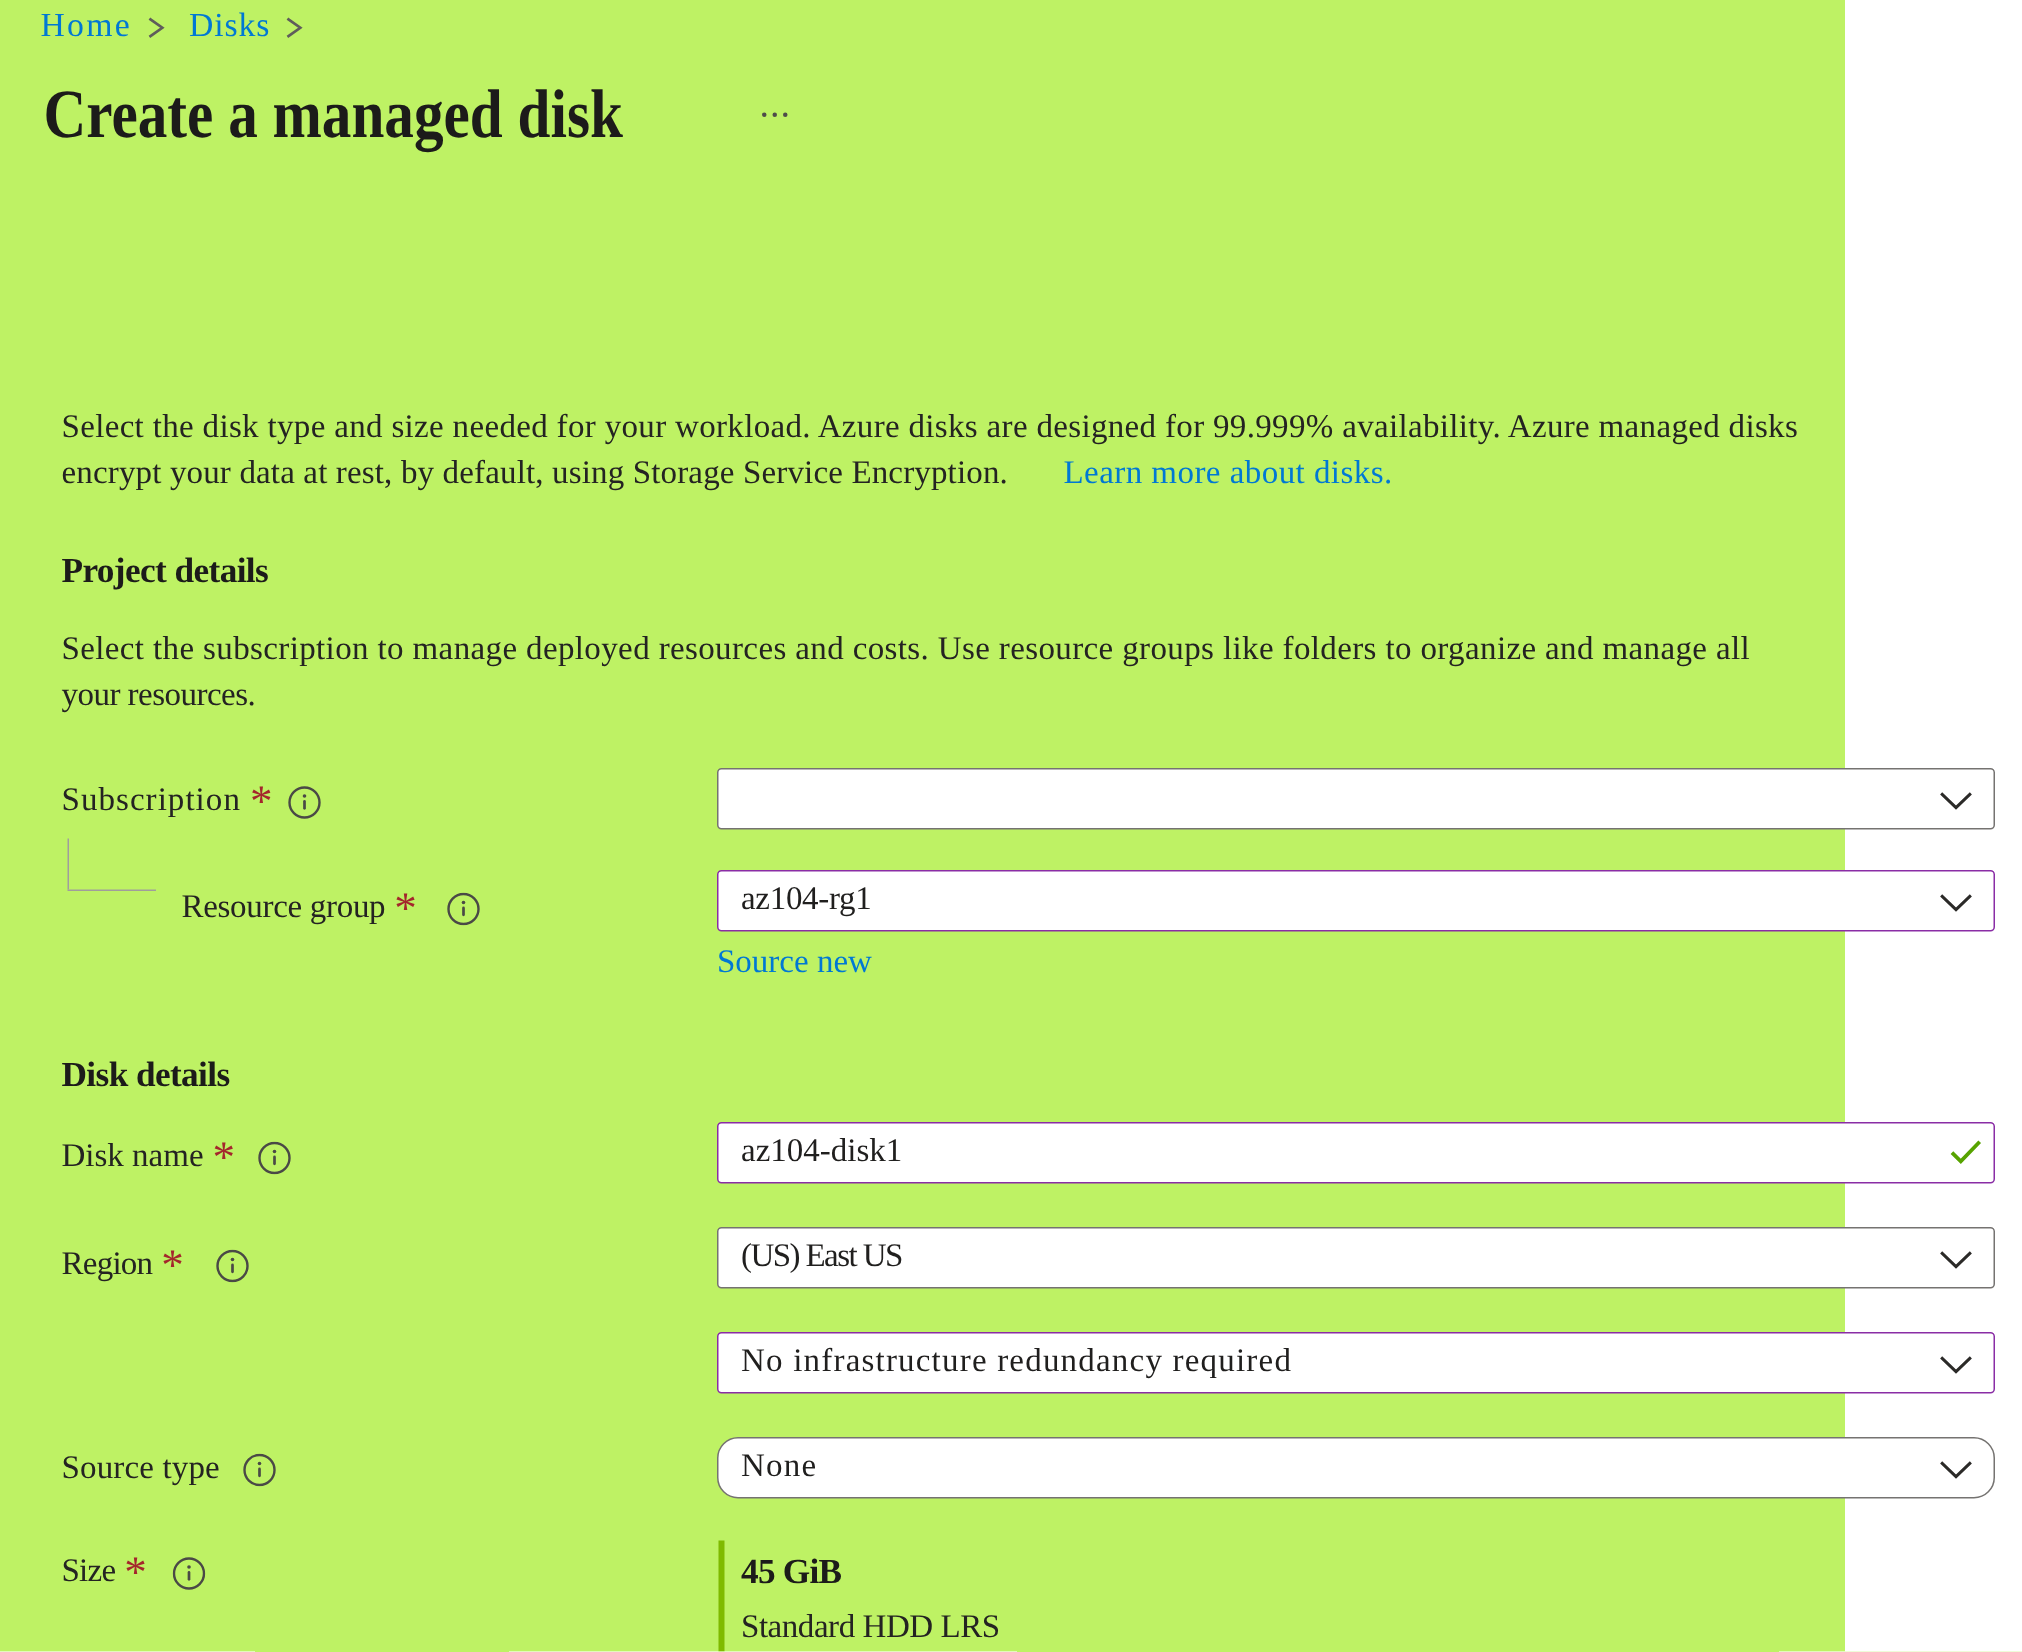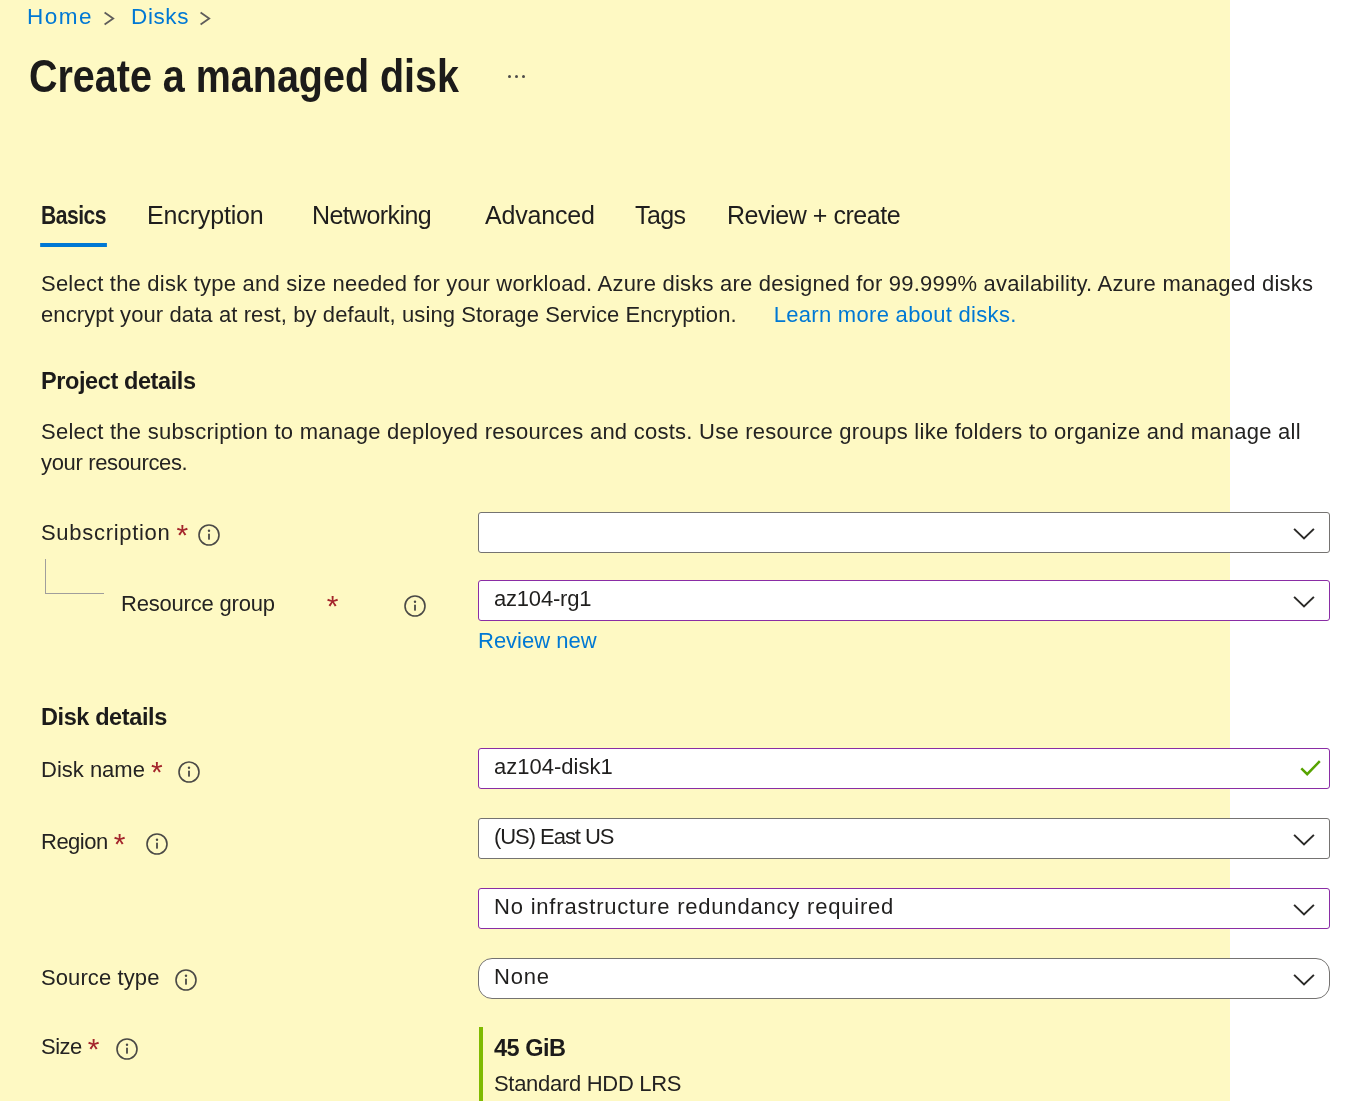--- a/index.html
+++ b/index.html
@@ -1,20 +1,20 @@
 <!DOCTYPE html>
 <html><head>
 <meta charset="utf-8">
 <style>
   * { margin:0; padding:0; box-sizing:border-box; }
   html,body { background:#ffffff; }
   body { width:1348px; height:1101px; overflow:hidden; }
   .page {
-    position:relative; width:1230px; height:1101px; background:#fef9c3;
-    font-family:Liberation Sans, sans-serif; color:#242322;
+    position:relative; width:1230px; height:1101px; background:#bef264;
+    font-family:Liberation Serif, serif; color:#242322;
   }
   a { text-decoration:none; }
 
   
   .breadcrumb { position:absolute; left:27px; top:4px; height:26px; display:flex; align-items:center; font-size:22.5px; line-height:26px; }
   .crumb { color:#0078d4; cursor:pointer; }
   .crumb-home { letter-spacing:1.5px; }
   .crumb-disks { letter-spacing:0.6px; }
   .crumb-sep { display:inline-flex; margin:2px 16px 0 10px; color:#5f5d5b; }
 
@@ -76,28 +76,20 @@
     </span>
   </nav>
 
   <h1 class="title">Create a managed disk</h1>
   <div class="dots">
       <i></i>
       <i></i>
       <i></i>
     </div>
 
-  <div class="tabs">
-    <div class="tab tab-basics active">Basics</div>
-    <div class="tab tab-encryption" style="letter-spacing:-0.15px;">Encryption</div>
-    <div class="tab tab-networking">Networking</div>
-    <div class="tab tab-advanced" style="letter-spacing:-0.2px;">Advanced</div>
-    <div class="tab tab-tags">Tags</div>
-    <div class="tab tab-review" style="letter-spacing:-0.45px;">Review + create</div>
-  </div>
 
   <div class="bodyline" style="top:268px; letter-spacing:0.22px;">Select the disk type and size needed for your workload. Azure disks are designed for 99.999% availability. Azure managed disks</div>
   <div class="bodyline" style="top:299px; letter-spacing:0.1px;">
     <span>encrypt your data at rest, by default, using Storage Service Encryption.</span><a class="textlink" style="margin-left:37px; letter-spacing:0.3px;">Learn more about disks.</a>
   </div>
 
   <h2 class="sectionhead" style="top:366px;">Project details</h2>
   <div class="bodyline" style="top:416px; letter-spacing:0.25px;">Select the subscription to manage deployed resources and costs. Use resource groups like folders to organize and manage all</div>
   <div class="bodyline" style="top:447px; letter-spacing:-0.35px;">your resources.</div>
 
@@ -117,40 +109,40 @@
     <span class="chevron-icon">
       <svg width="22" height="12" viewBox="0 0 22 12">
           <polyline points="1.1,0.9 11,10.4 20.9,0.9" fill="none" stroke="currentColor" stroke-width="2"></polyline>
         </svg>
     </span>
   </div>
 
   <div class="connector-v"></div>
   <div class="connector-h"></div>
 
-  <div class="fieldlabel" style="left:121px; top:583px; letter-spacing:-0.2px;gap:46px;">
+  <div class="fieldlabel" style="left:121px; top:583px; letter-spacing:-0.2px;">
     <span>Resource group</span>
       <span class="req">*</span>
     <span class="info-icon" style="margin-left:20px;">
       <svg width="22" height="22" viewBox="0 0 22 22">
           <circle cx="11" cy="11" r="10" fill="none" stroke="currentColor" stroke-width="1.6"></circle>
           <circle cx="11" cy="6.7" r="1.2" fill="currentColor"></circle>
           <rect x="10.1" y="9.4" width="1.8" height="6.4" rx="0.9" fill="currentColor"></rect>
         </svg>
     </span>
   </div>
   <div class="control dirty" style="top:580px;">
     <span class="val" style="letter-spacing:-0.2px;">az104-rg1</span>
     <span class="chevron-icon">
       <svg width="22" height="12" viewBox="0 0 22 12">
           <polyline points="1.1,0.9 11,10.4 20.9,0.9" fill="none" stroke="currentColor" stroke-width="2"></polyline>
         </svg>
     </span>
   </div>
-  <a class="createnew">Review new</a>
+  <a class="createnew">Source new</a>
 
   <h2 class="sectionhead" style="top:702px;">Disk details</h2>
 
   <div class="fieldlabel" style="left:41px; top:749px;">
     <span>Disk name</span>
       <span class="req">*</span>
     <span class="info-icon">
       <svg width="22" height="22" viewBox="0 0 22 22">
           <circle cx="11" cy="11" r="10" fill="none" stroke="currentColor" stroke-width="1.6"></circle>
           <circle cx="11" cy="6.7" r="1.2" fill="currentColor"></circle>

